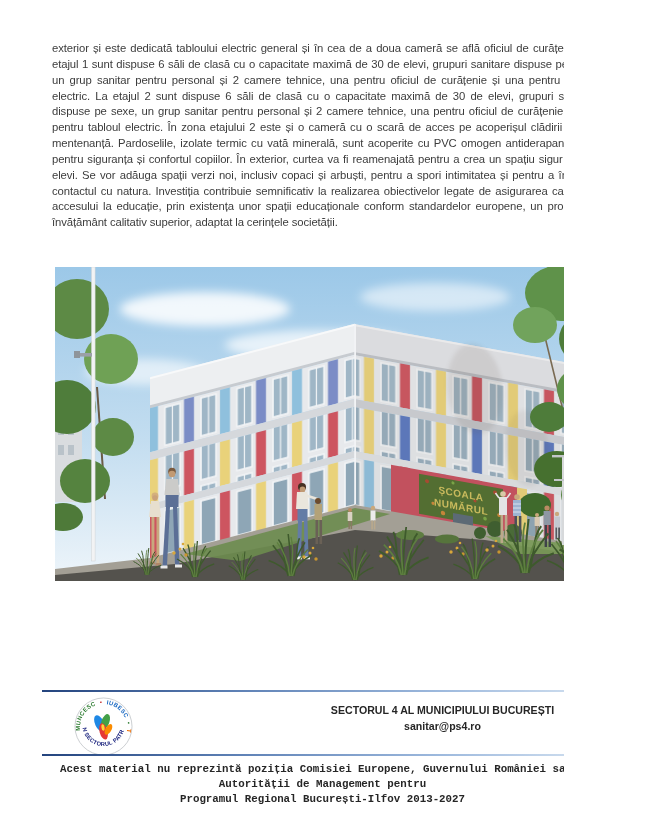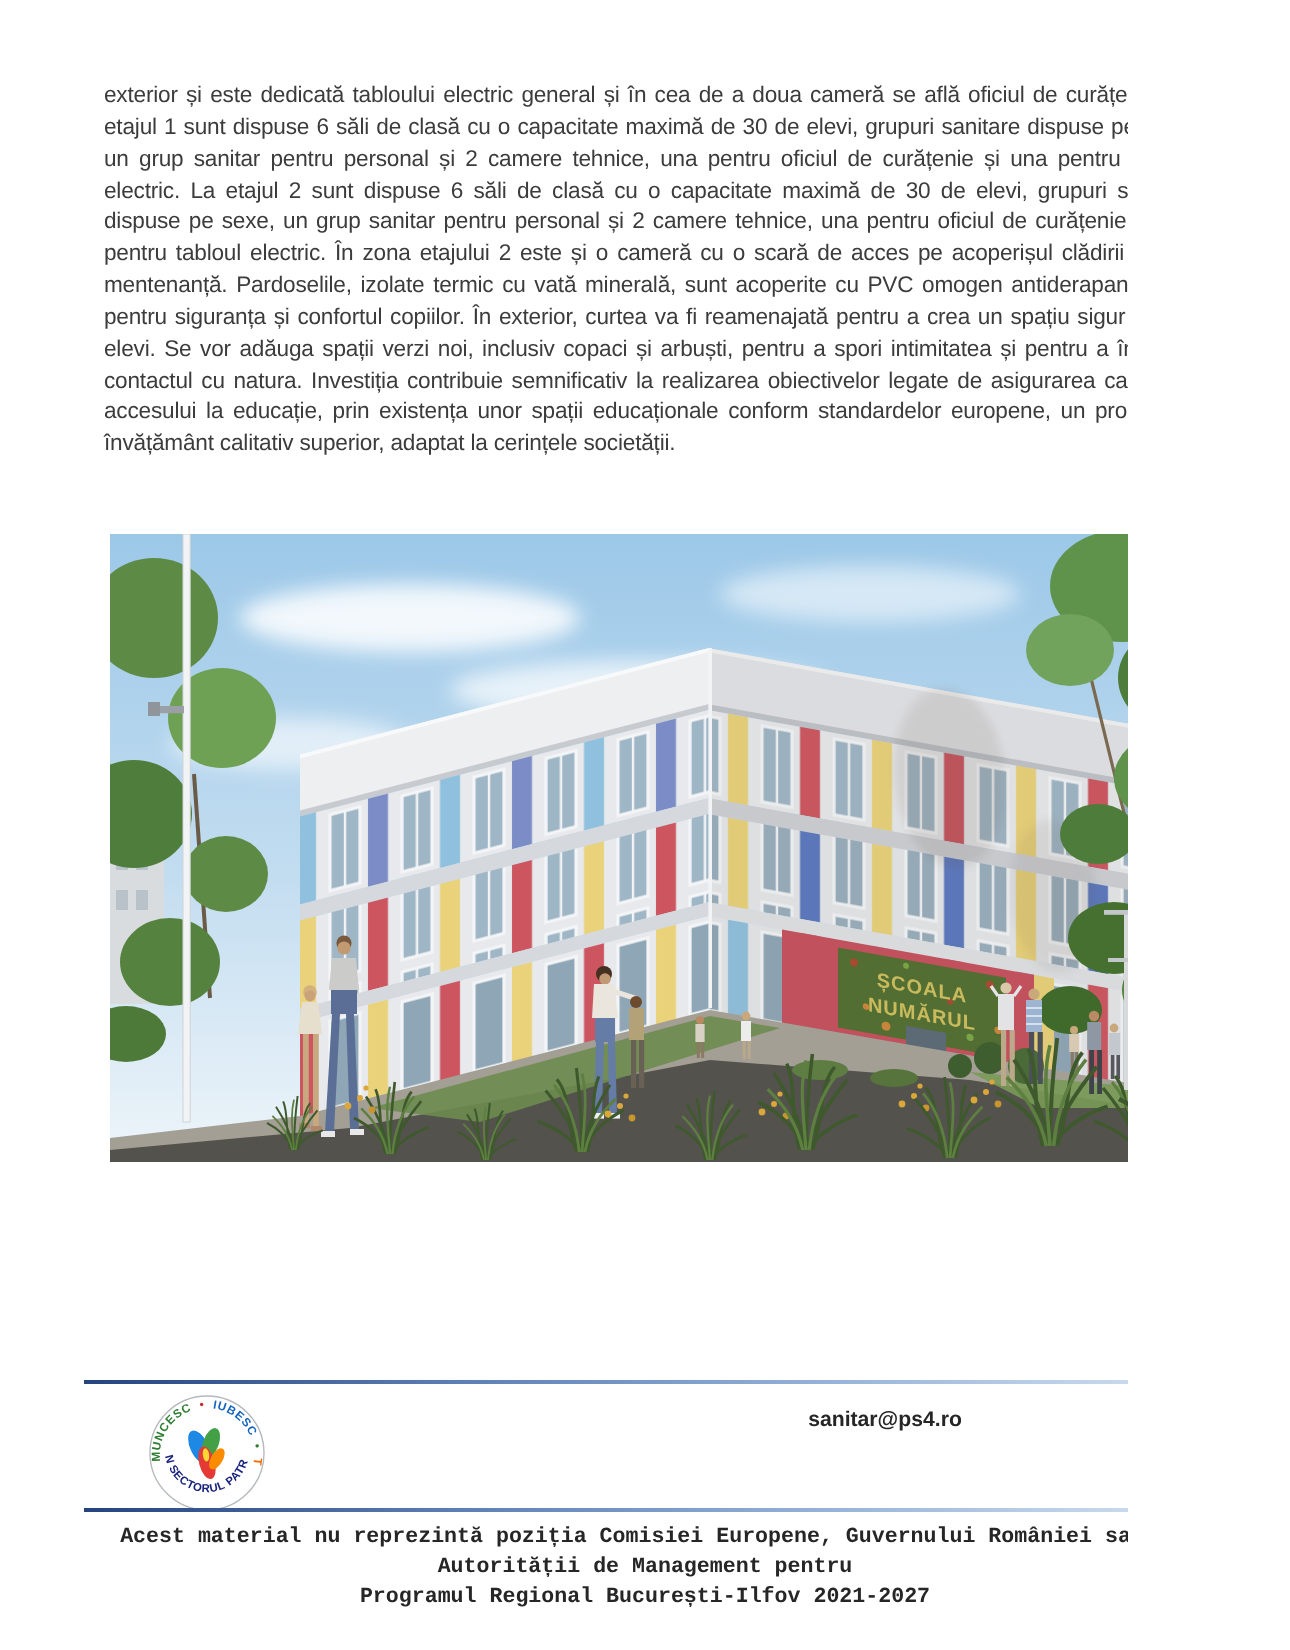--- a/index.html
+++ b/index.html
@@ -360,23 +360,24 @@
         <ellipse cx="26" cy="27" rx="4.5" ry="9" fill="#1e88e5" transform="rotate(-25 26 27)"></ellipse>
         <ellipse cx="32" cy="25" rx="4" ry="8" fill="#43a047" transform="rotate(20 32 25)"></ellipse>
         <ellipse cx="30" cy="35" rx="4" ry="8.5" fill="#e53935" transform="rotate(-15 30 35)"></ellipse>
         <ellipse cx="35" cy="33" rx="3" ry="6" fill="#fb8c00" transform="rotate(30 35 33)"></ellipse>
         <ellipse cx="29.5" cy="31" rx="1.6" ry="3.4" fill="#fdd835" transform="rotate(-8 29.5 31)"></ellipse>
       </g>
     </svg>
   </div>
 
   <div class="contact">
+    <div>SECTORUL 4 AL MUNICIPIULUI BUCUREȘTI</div>
     <div>sanitar@ps4.ro</div>
   </div>
 
   <div class="rule rule-bottom"></div>
 
   <div class="disclaimer">
     <div>Acest material nu reprezintă poziția Comisiei Europene, Guvernului României sau a Autorității de Management pentru</div>
-    <div>Programul Regional București-Ilfov 2021-2027</div>
+    <div>Programul Regional București-Ilfov 2013-2027</div>
   </div>
 
 </div>
 
 </body></html>

